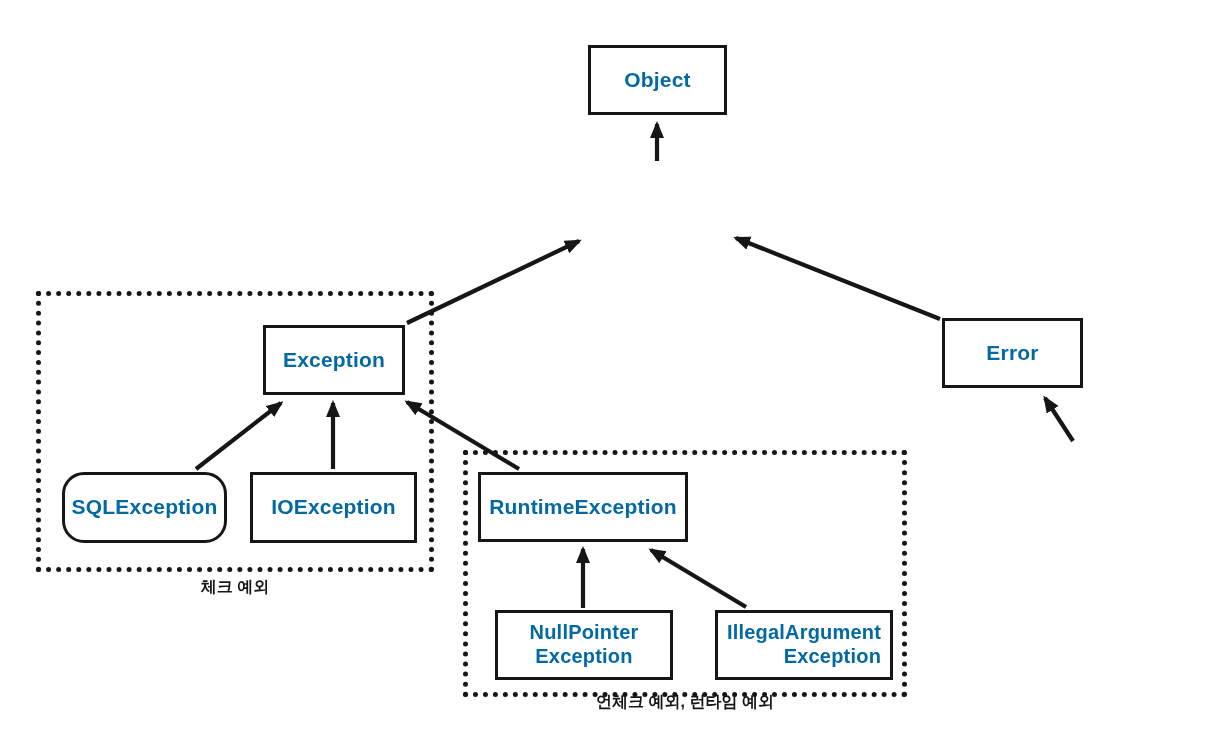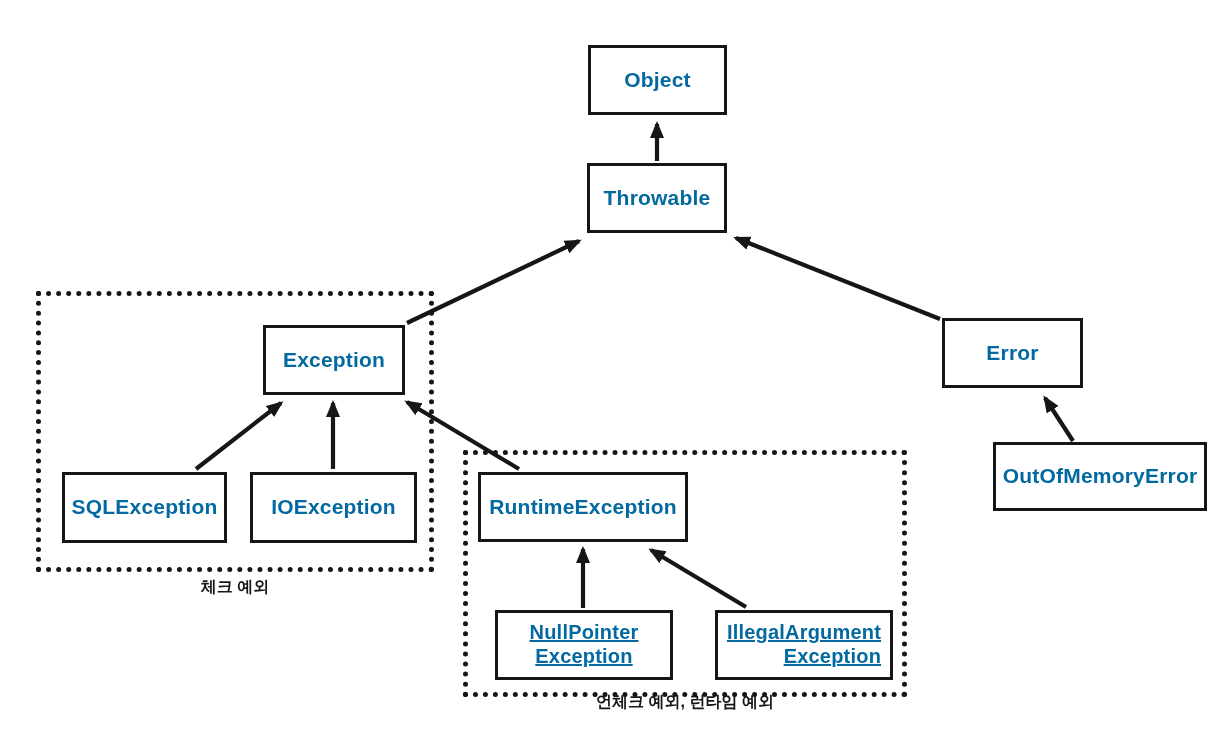--- a/index.html
+++ b/index.html
@@ -32,21 +32,21 @@
     justify-content: center;
     font-size: 21px;
     font-weight: bold;
     color: #0369a1;
     text-align: center;
     white-space: pre-line;
     line-height: 1.18;
     letter-spacing: 0.2px;
     z-index: 2;
   }
-  .node.small-text { font-size: 20px; text-decoration: underline; }
+  .node.small-text { font-size: 20px; }
   .group {
     position: absolute;
     box-sizing: border-box;
     border: 5px dotted #161616;
     background: transparent;
     z-index: 1;
   }
   .group-label {
     position: absolute;
     font-size: 16px;
@@ -81,33 +81,31 @@
   </svg>
 
   <div class="group" style="left:36px; top:291px; width:398px; height:281px;"></div>
   <div class="group" style="left:463px; top:450px; width:444px; height:247px;"></div>
 
   <div class="group-label" style="left:36px; top:577px; width:398px;">체크 예외</div>
   <div class="group-label" style="left:463px; top:692px; width:444px;">언체크 예외, 런타임 예외</div>
 
   <div class="node" style="left:588px; top:45px; width:139px; height:70px;">Object</div>
 
-  <div class="node" style="left:587px; top:163px; width:140px; height:70px;">Throwable</div>
 
   <div class="node" style="left:263px; top:325px; width:142px; height:70px;">Exception</div>
 
   <div class="node" style="left:942px; top:318px; width:141px; height:70px;">Error</div>
 
-  <div class="node" style="left:62px; top:472px; width:165px; height:71px;">SQLException</div>
+  <div class="node" style="left:62px; top:472px; width:165px; height:71px;border-radius:22px;">SQLException</div>
 
   <div class="node" style="left:250px; top:472px; width:167px; height:71px;">IOException</div>
 
   <div class="node" style="left:478px; top:472px; width:210px; height:70px;">RuntimeException</div>
 
   <div class="node small-text" style="left:495px; top:610px; width:178px; height:70px;">NullPointer
 Exception</div>
 
   <div class="node small-text" style="left:715px; top:610px; width:178px; height:70px;text-align:right;">IllegalArgument
 Exception</div>
 
-  <div class="node" style="left:993px; top:442px; width:214px; height:69px;">OutOfMemoryError</div>
 
 </div>
 
 </body></html>

